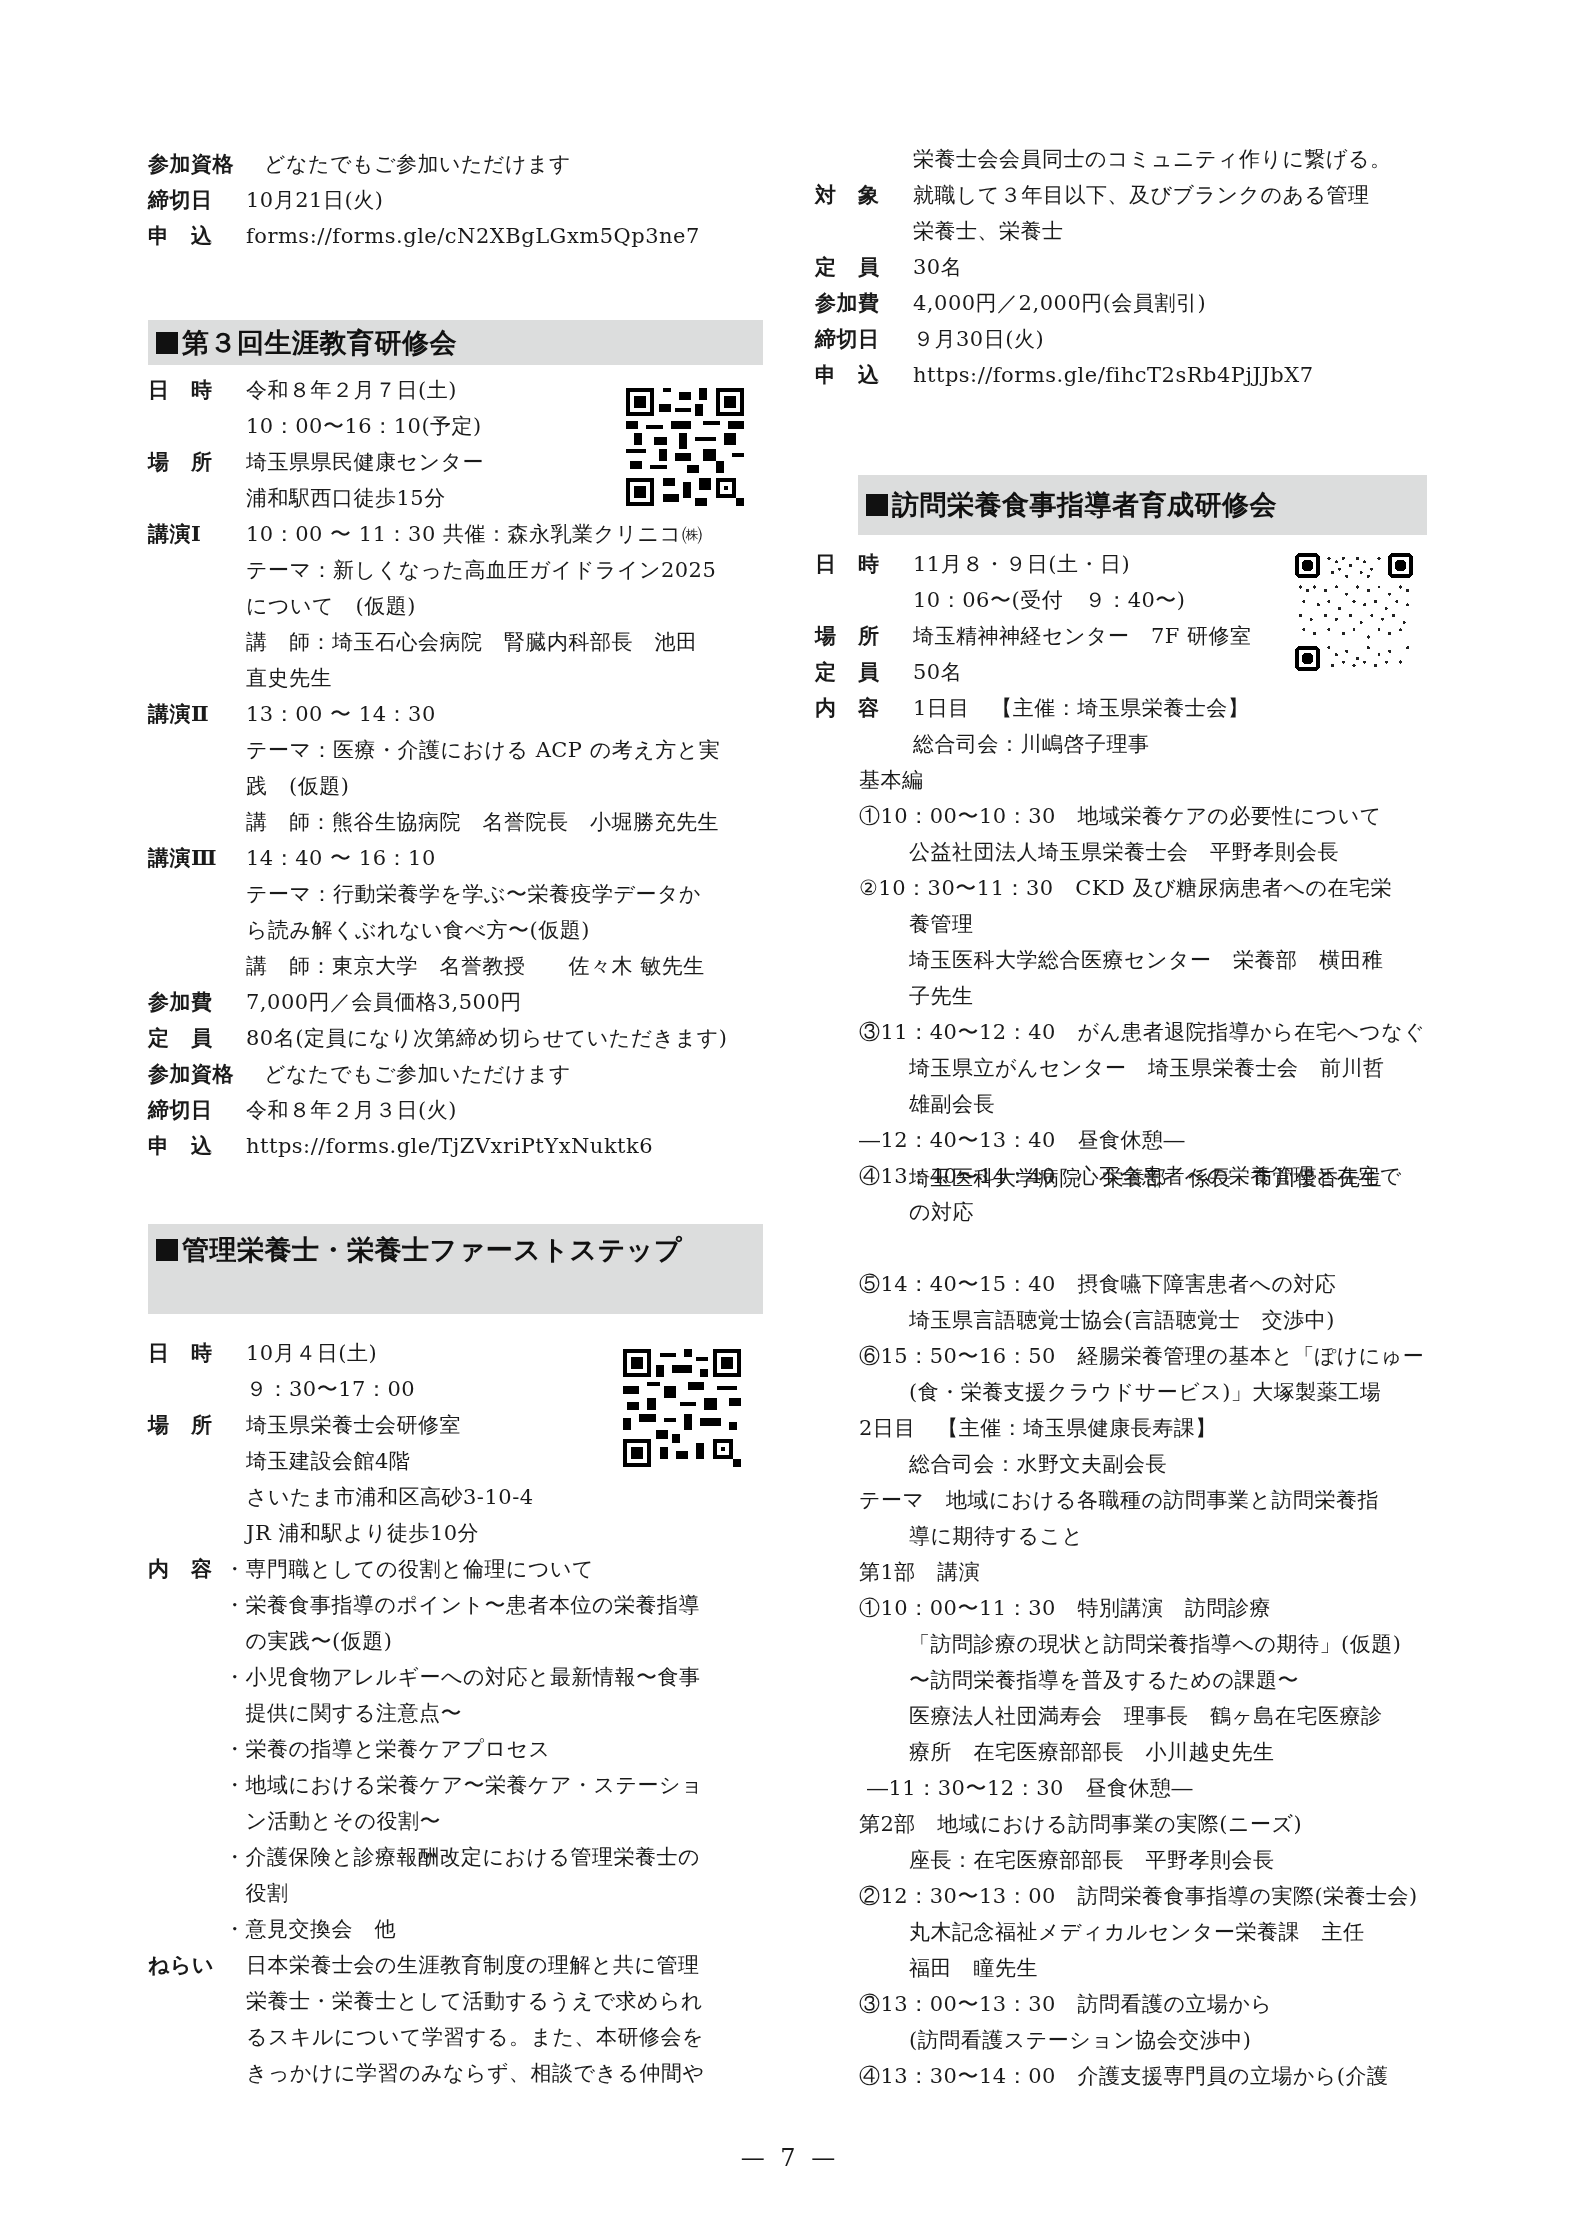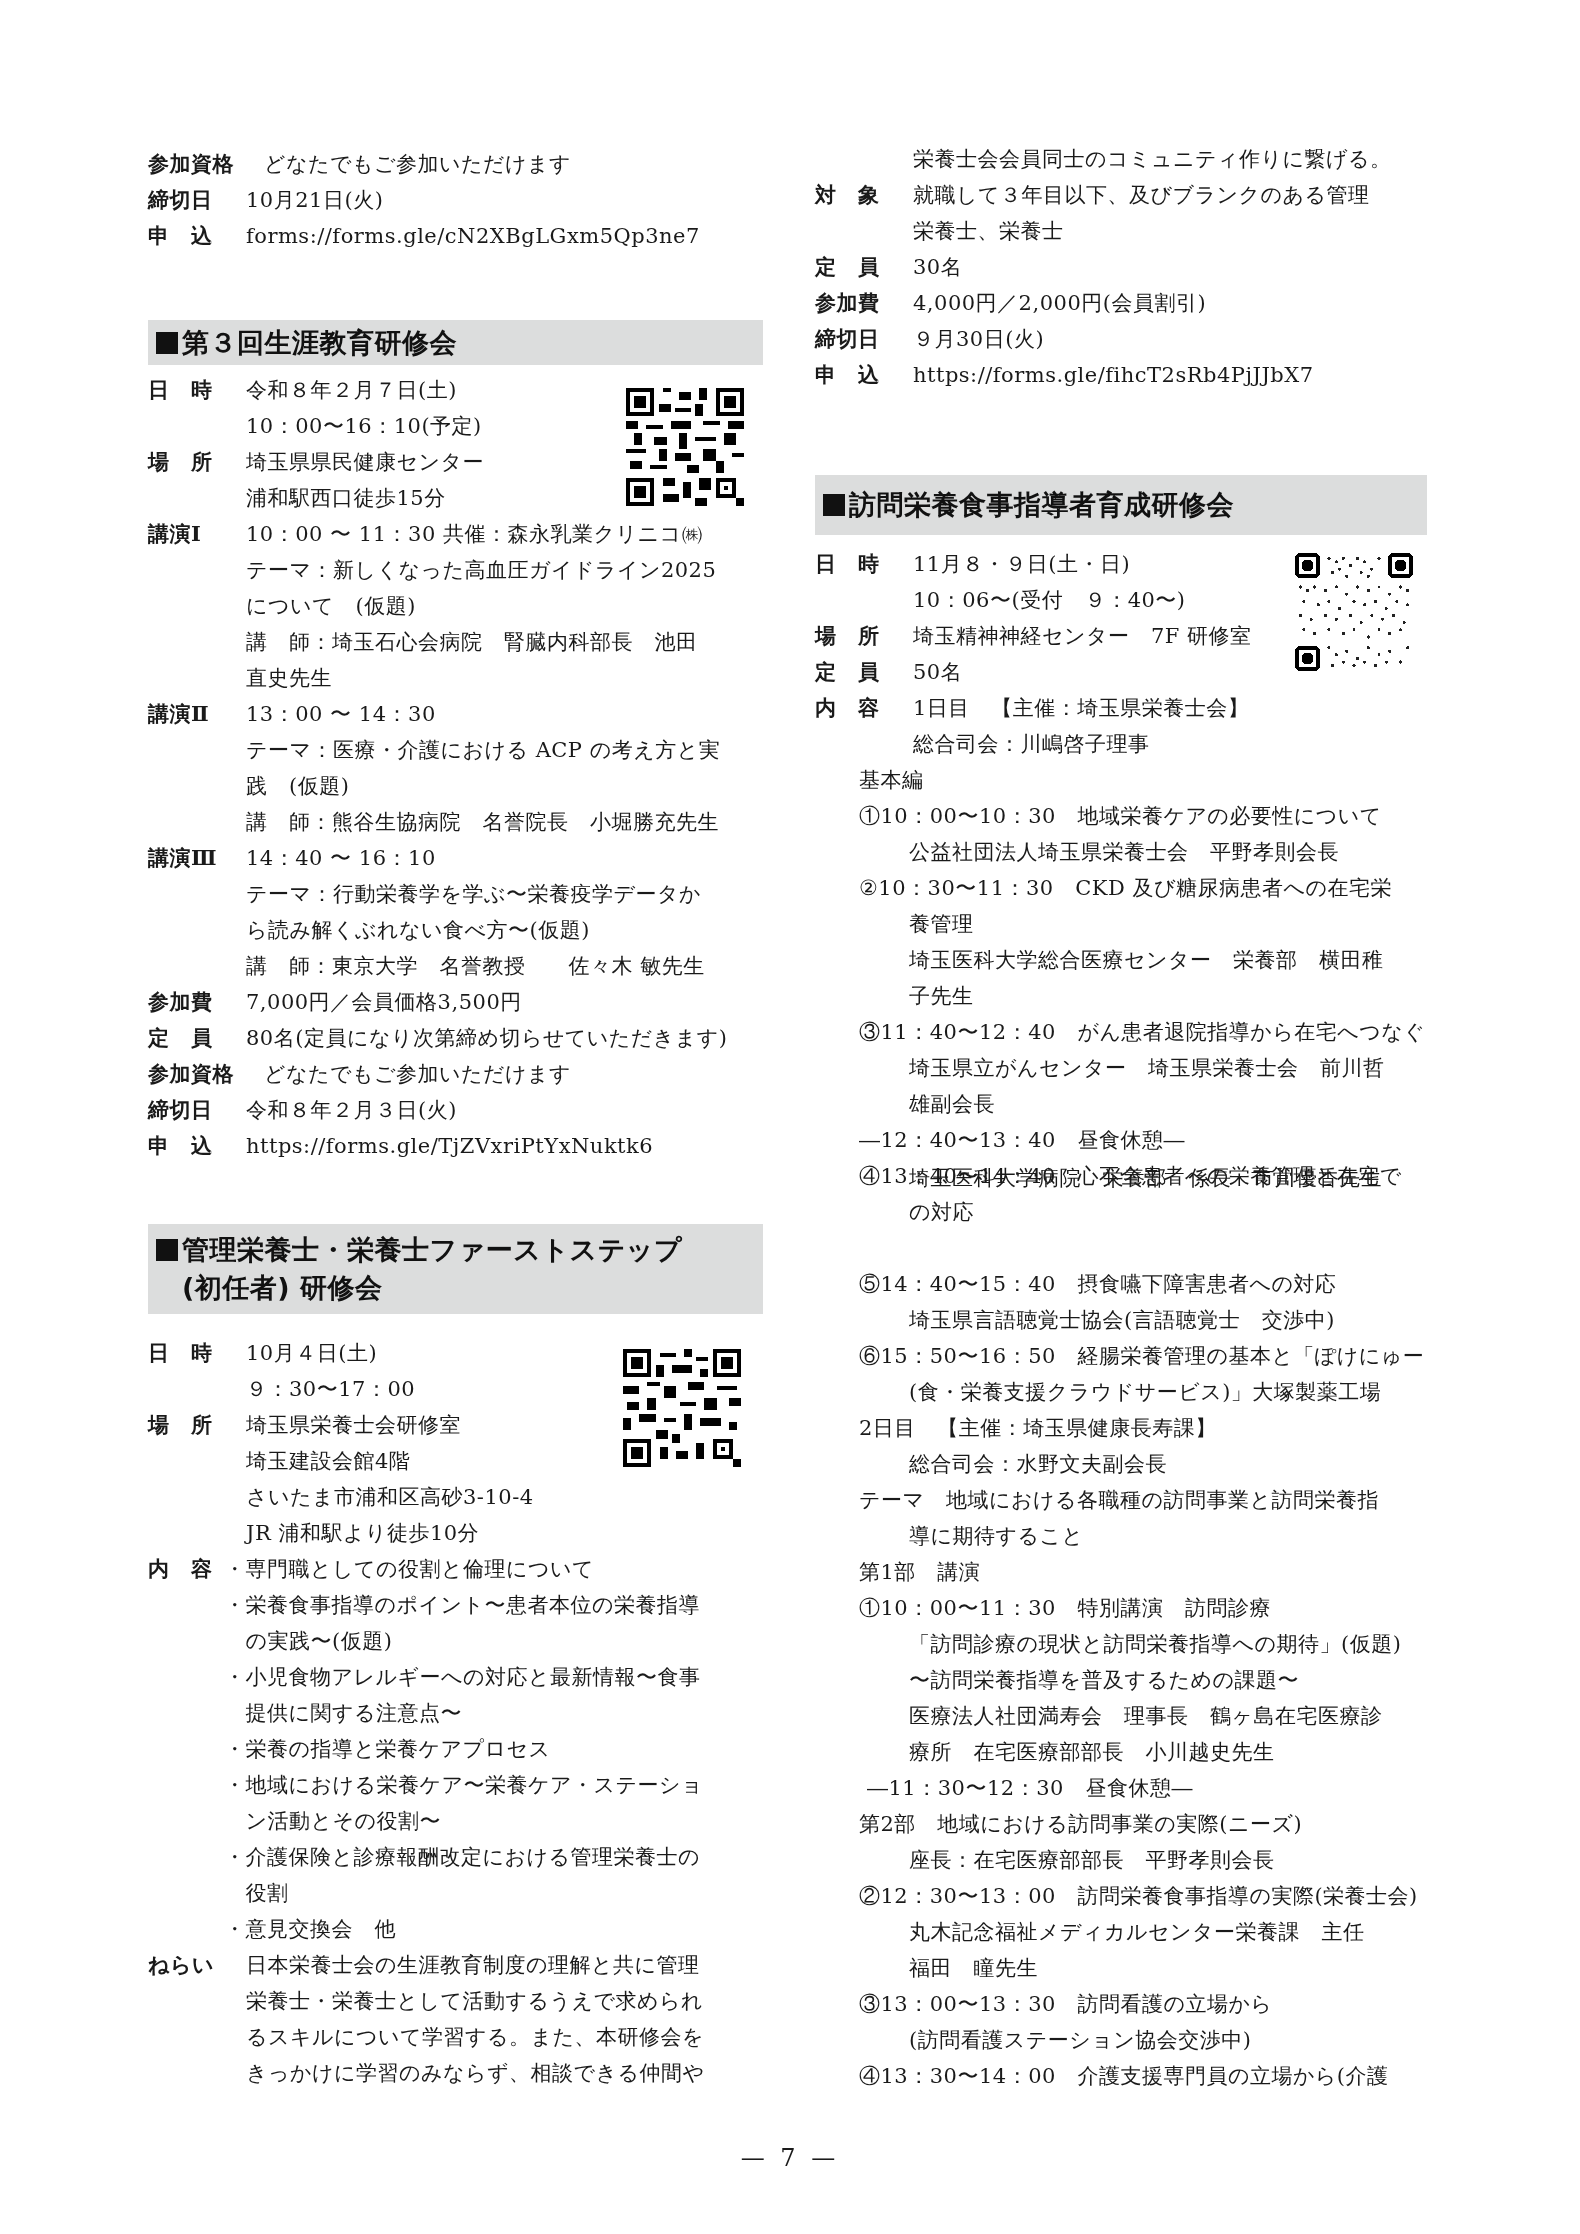--- a/index.html
+++ b/index.html
@@ -165,21 +165,20 @@
         <span class="val">令和８年２月３日(火)</span>
       </div>
     <div class="line" style="top:1128px">
         <span class="lbl">申　込</span>
         <span class="val">https://forms.gle/TjZVxriPtYxNuktk6</span>
       </div>
   </div>
 
   <div class="hdr" style="top:1224px; height:90px; line-height:38px; padding-top:7px;">
     <div><span class="sq"></span><span>管理栄養士・栄養士ファーストステップ</span></div>
-    <div style="padding-left:26px">(初任者) 研修会</div>
   </div>
 
   <div class="qr" style="left:475px; top:1349px;">
     <svg viewBox="0 0 29 29" shape-rendering="crispEdges">
       <rect width="29" height="29" fill="#fff"></rect>
       <g fill="#000">
         <rect x="0" y="0" width="7" height="7"></rect>
           <rect x="1" y="1" width="5" height="5" fill="#fff"></rect>
           <rect x="2" y="2" width="3" height="3"></rect>
         <rect x="22" y="0" width="7" height="7"></rect>
@@ -317,21 +316,21 @@
     <div class="line" style="top:321px">
         <span class="lbl">締切日</span>
         <span class="val">９月30日(火)</span>
       </div>
     <div class="line" style="top:357px">
         <span class="lbl">申　込</span>
         <span class="val">https://forms.gle/fihcT2sRb4PjJJbX7</span>
       </div>
   </div>
 
-  <div class="hdr" style="top:475px; height:60px; line-height:60px;">
+  <div class="hdr" style="top:475px; height:60px; line-height:60px;margin-left:43px;">
     <span class="sq"></span><span>訪問栄養食事指導者育成研修会</span>
   </div>
 
   <div class="qr" style="left:480px; top:553px;">
     <svg viewBox="0 0 33 33" shape-rendering="crispEdges">
       <rect width="33" height="33" fill="#fff"></rect>
       <g fill="#000">
         <rect x="0" y="0" width="7" height="7" rx="1.5"></rect>
           <rect x="1" y="1" width="5" height="5" fill="#fff" rx="1"></rect>
           <rect x="2" y="2" width="3" height="3" rx="1"></rect>

